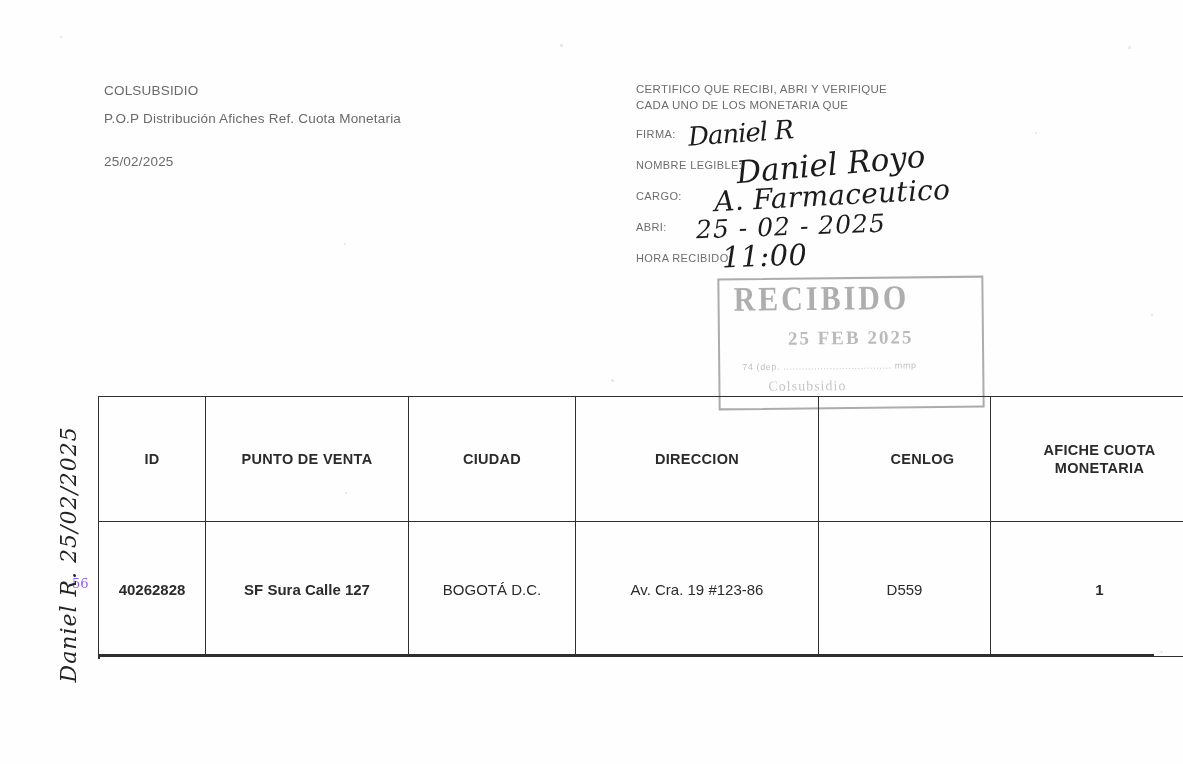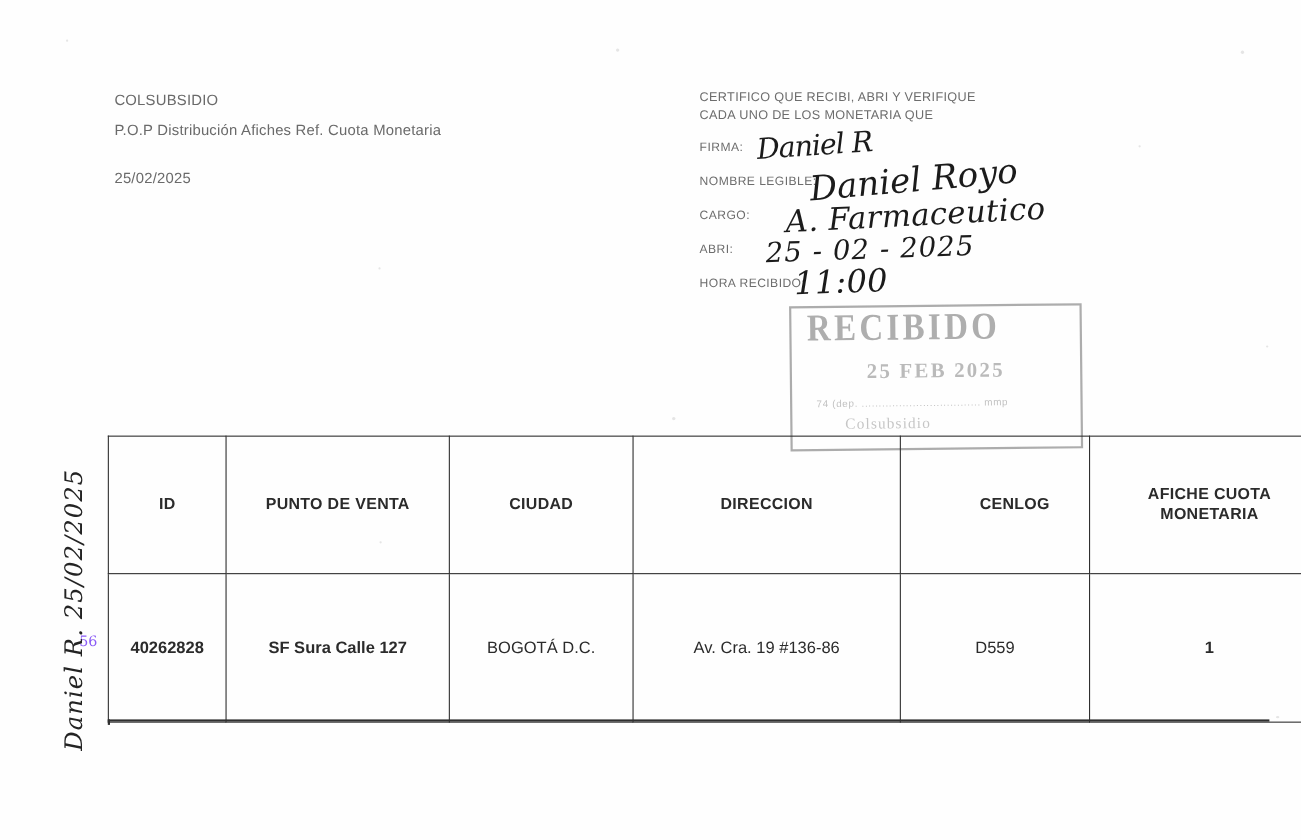--- a/index.html
+++ b/index.html
@@ -314,21 +314,21 @@
           <div>AFICHE CUOTA</div>
           <div>MONETARIA</div>
         </th>
       </tr>
     </thead>
     <tbody>
       <tr>
         <td class="b">40262828</td>
         <td class="b">SF Sura Calle 127</td>
         <td>BOGOTÁ D.C.</td>
-        <td>Av. Cra. 19 #136-86</td>
+        <td>Av. Cra. 19 #123-86</td>
         <td>D559</td>
         <td class="b">1</td>
       </tr>
     </tbody>
   </table>
 
   <div class="tail-rule"></div>
   <div class="tail-left"></div>
 
   <div class="vhand">Daniel R. 25/02/2025</div>

